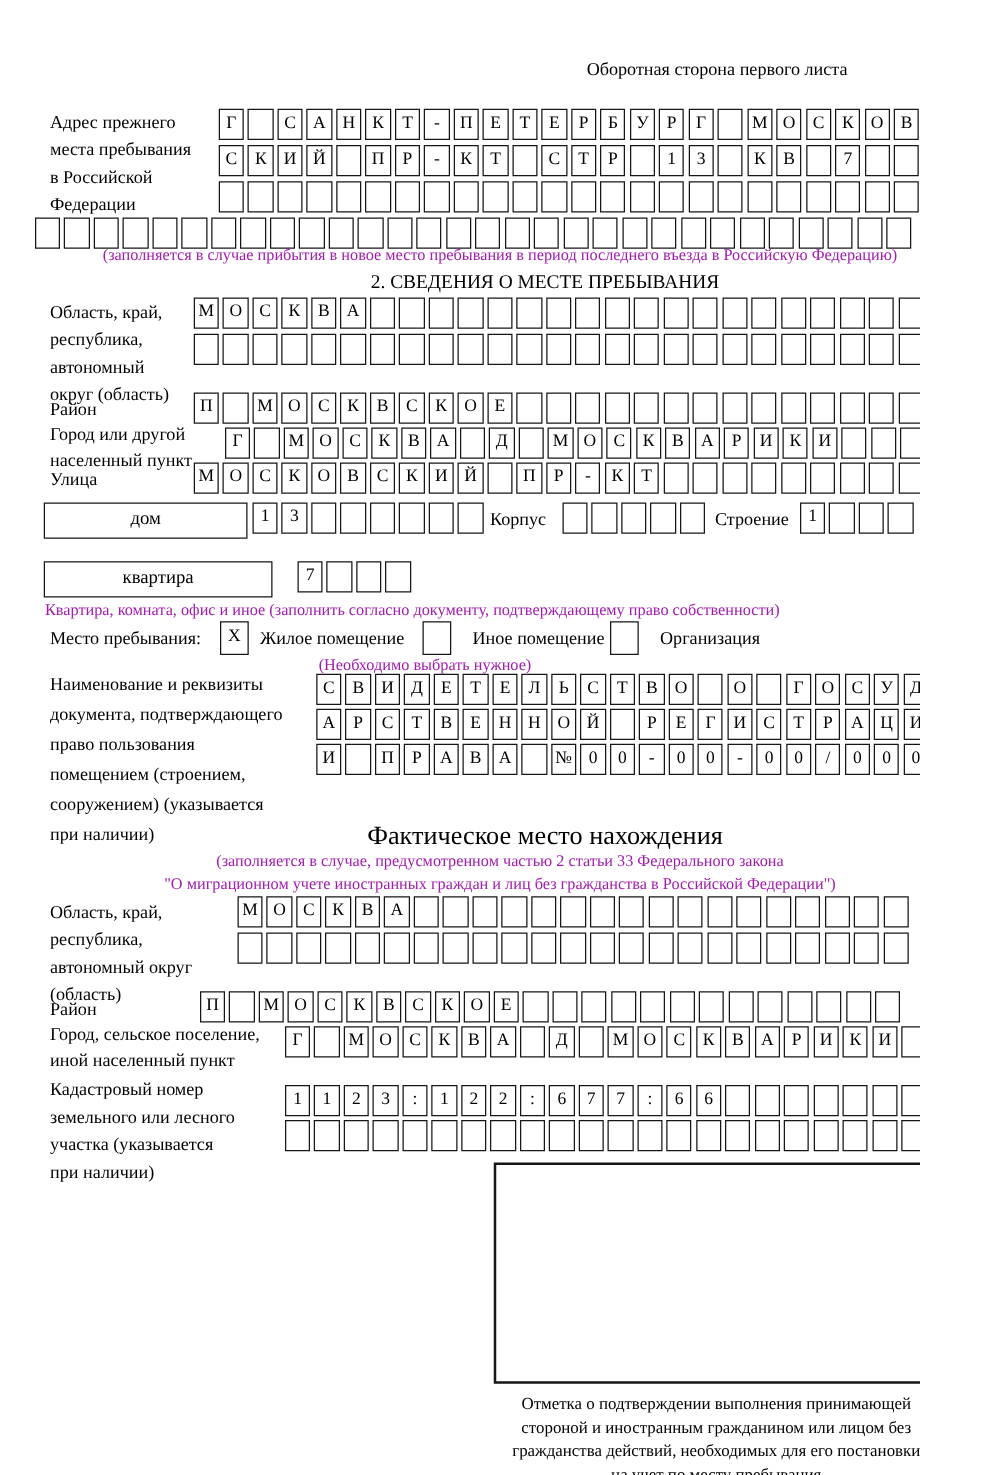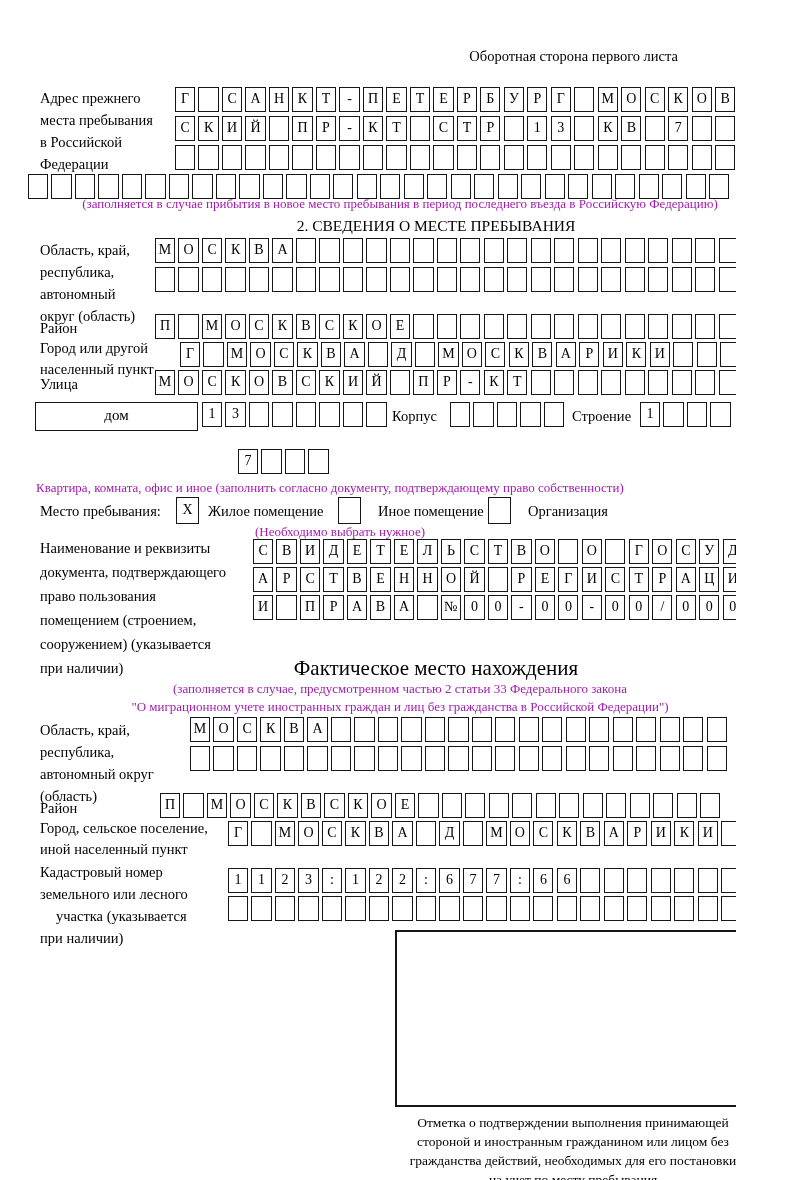--- a/index.html
+++ b/index.html
@@ -314,20 +314,21 @@
       <span class="cell"></span>
     </div>
   <div class="abs lbl" style="top:380px;left:572px">Строение</div>
   <div class="row" style="top:377px;left:640px">
       <span class="cell">1</span>
       <span class="cell"></span>
       <span class="cell"></span>
       <span class="cell"></span>
     </div>
 
+  <div class="bigfield" style="top:424px;left:35px;width:183px">квартира</div>
   <div class="row" style="top:424px;left:238px">
       <span class="cell">7</span>
       <span class="cell"></span>
       <span class="cell"></span>
       <span class="cell"></span>
     </div>
   <div class="abs note" style="top:455px;left:36px">Квартира, комната, офис и иное (заполнить согласно документу, подтверждающему право собственности)</div>
 
   <div class="abs lbl" style="top:475px;left:40px">Место пребывания:</div>
   <div class="checkbox" style="top:472px;left:176px">X</div>
@@ -523,21 +524,21 @@
       <span class="cell">А</span>
       <span class="cell">Р</span>
       <span class="cell">И</span>
       <span class="cell">К</span>
       <span class="cell">И</span>
       <span class="cell"></span>
     </div>
 
   <div class="abs lbl" style="top:836px;left:40px">Кадастровый номер</div>
   <div class="abs lbl" style="top:858px;left:40px">земельного или лесного</div>
-  <div class="abs lbl" style="top:880px;left:56px">участка (указывается</div>
+  <div class="abs lbl" style="top:880px;left:40px">участка (указывается</div>
   <div class="abs lbl" style="top:902px;left:40px">при наличии)</div>
   <div class="row" style="top:843px;left:228px">
       <span class="cell">1</span>
       <span class="cell">1</span>
       <span class="cell">2</span>
       <span class="cell">3</span>
       <span class="cell">:</span>
       <span class="cell">1</span>
       <span class="cell">2</span>
       <span class="cell">2</span>

